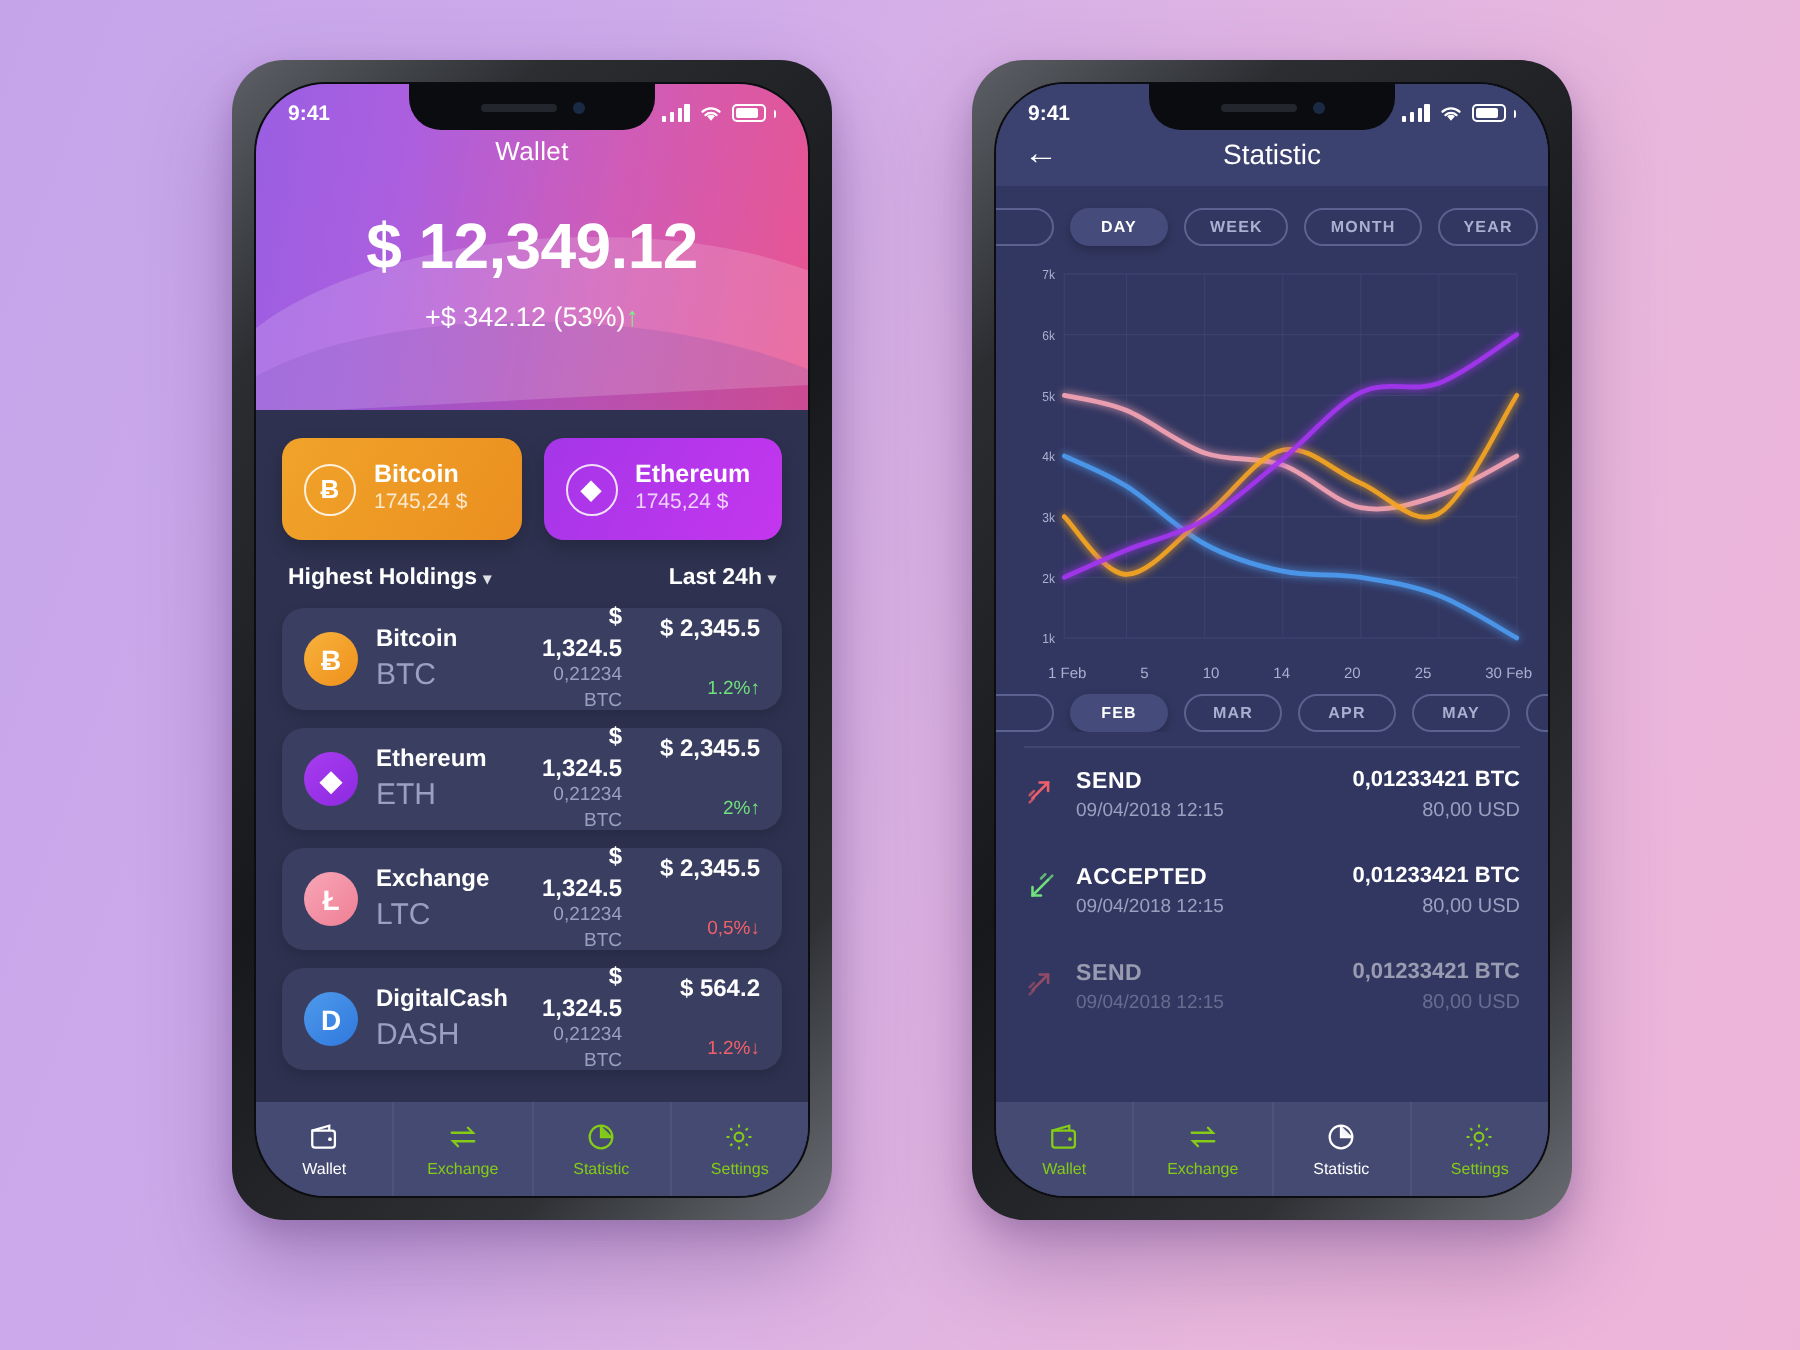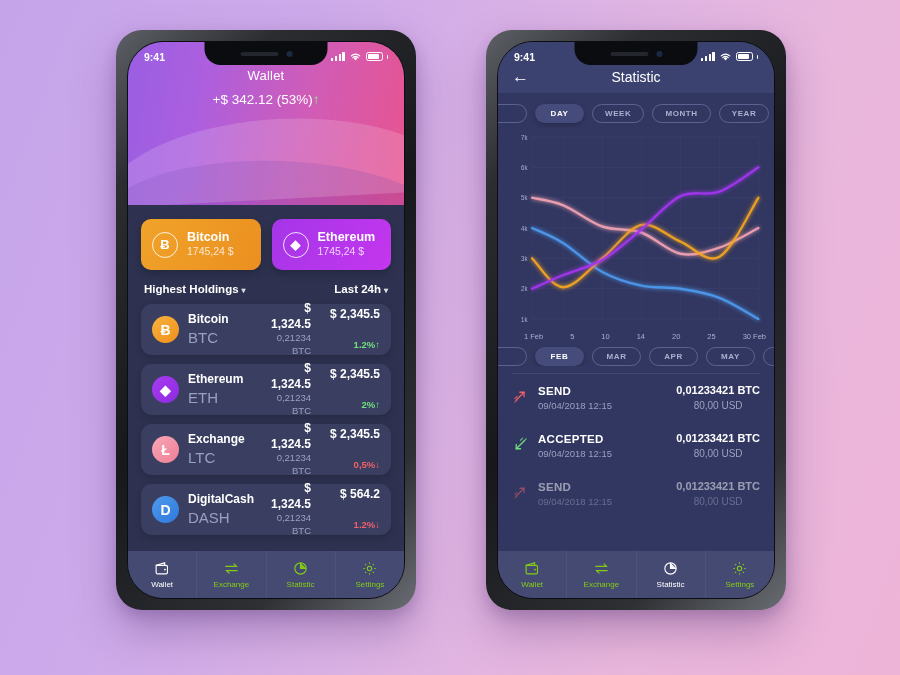--- a/index.html
+++ b/index.html
@@ -118,21 +118,21 @@
   .ic-ltc  { background: linear-gradient(140deg,#f8a6b8,#ef7f94); }
   .ic-dash { background: linear-gradient(140deg,#4f9aec,#2f78dd); }
   .hold-name { width: 74px; }
   .hold-name .n { color: #fff; font-size: 12px; font-weight: bold; line-height: 1.3; }
   .hold-name .s { color: #9aa0c0; font-size: 15px; line-height: 1.3; }
   .hold-mid { flex: 1; text-align: right; padding-right: 9px; }
   .hold-mid .a { color: #fff; font-size: 12px; font-weight: bold; line-height: 1.3; }
   .hold-mid .b { color: #9aa0c0; font-size: 9.5px; line-height: 1.35; }
   .hold-right { text-align: right; min-width: 60px; }
   .hold-right .a { color: #fff; font-size: 12px; font-weight: bold; line-height: 1.3; }
-  .hold-right .c { font-size: 9.5px; font-weight: bold; line-height: 1.35; margin-top: 16px; }
+  .hold-right .c { font-size: 9.5px; font-weight: normal; line-height: 1.35; margin-top: 16px; }
   .c.up { color: #6fe07c; } .c.down { color: #f0606b; }
 
   
   .tabbar {
     position: absolute; bottom: 0; left: 0; right: 0; height: 47px;
     background: #454a72; display: flex; z-index: 15;
   }
   .tab {
     flex: 1; display: flex; flex-direction: column;
     align-items: center; justify-content: center; gap: 3px;
@@ -184,21 +184,21 @@
   }
 
   .month-row { padding: 6px 0 0 2px; }
   .tx-sep { height: 1px; background: rgba(255,255,255,.08); margin: 7px 14px 0; }
   .tx-list { padding: 0 14px; }
   .tx-row { display: flex; align-items: center; height: 48px; }
   .tx-icon { width: 26px; flex: none; }
   .tx-mid { flex: 1; }
   .tx-mid .t { color: #fff; font-size: 11.5px; font-weight: bold; letter-spacing: .3px; line-height: 1.4; }
   .tx-mid .d { color: #9aa0c0; font-size: 9.5px; line-height: 1.4; }
-  .tx-right { text-align: center; }
+  .tx-right { text-align: right; }
   .tx-right .a { color: #fff; font-size: 11px; font-weight: bold; line-height: 1.4; }
   .tx-right .u { color: #9aa0c0; font-size: 10px; line-height: 1.4; }
   .tx-row.faded { opacity: .5; }
 </style>
 </head>
 <body>
 
 <div class="phone p1">
   <div class="phone-inner">
     <div class="notch">
@@ -224,20 +224,21 @@
             <span></span>
           </span>
         <span class="batt-tip"></span>
       </span>
     </div>
 
     <div class="wallet-head">
       <div class="wave w2"></div>
       <div class="wave w1"></div>
       <div class="wallet-title">Wallet</div>
+      <div class="balance">$ 12,349.12</div>
       <div class="delta">
         <span>+$ 342.12 (53%)</span><span class="up">↑</span>
       </div>
     </div>
 
     <div class="wallet-body">
       <div class="coin-cards">
         <div class="coin-card btc">
           <span class="ring">Ƀ</span>
           <span>

